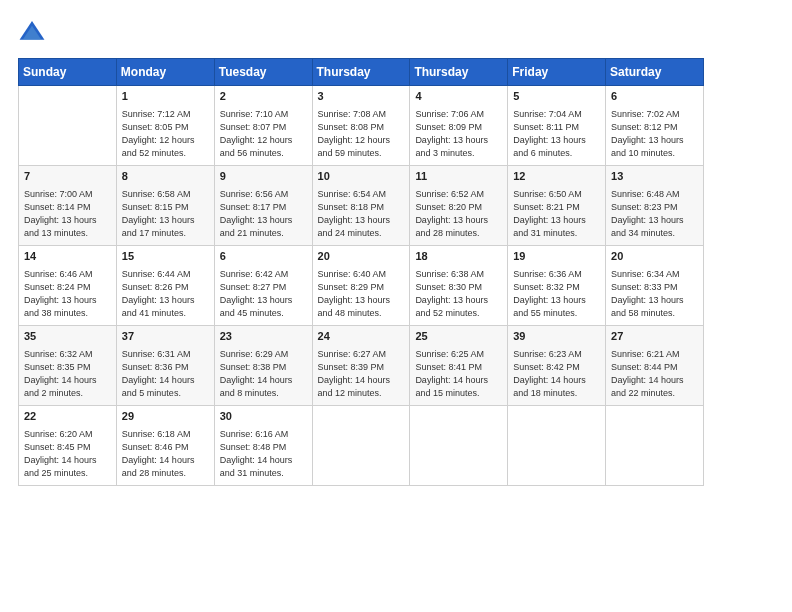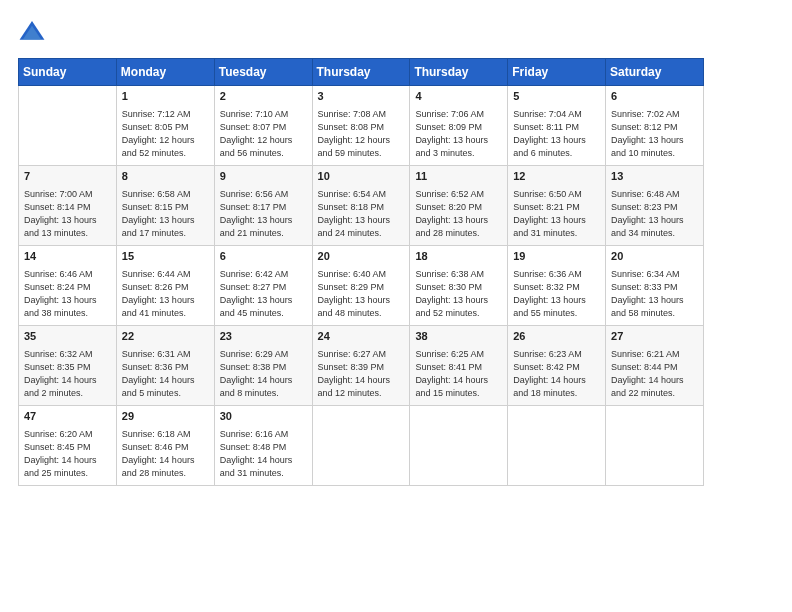--- a/index.html
+++ b/index.html
@@ -218,47 +218,47 @@
             <span class="day-number">20</span>
             <div class="day-info">Sunrise: 6:34 AM<br>Sunset: 8:33 PM<br>Daylight: 13 hours and 58 minutes.</div>
           </td>
         </tr>
         <tr>
           <td>
             <span class="day-number">35</span>
             <div class="day-info">Sunrise: 6:32 AM<br>Sunset: 8:35 PM<br>Daylight: 14 hours and 2 minutes.</div>
           </td>
           <td>
-            <span class="day-number">22</span>
+            <span class="day-number">37</span>
             <div class="day-info">Sunrise: 6:31 AM<br>Sunset: 8:36 PM<br>Daylight: 14 hours and 5 minutes.</div>
           </td>
           <td>
             <span class="day-number">23</span>
             <div class="day-info">Sunrise: 6:29 AM<br>Sunset: 8:38 PM<br>Daylight: 14 hours and 8 minutes.</div>
           </td>
           <td>
             <span class="day-number">24</span>
             <div class="day-info">Sunrise: 6:27 AM<br>Sunset: 8:39 PM<br>Daylight: 14 hours and 12 minutes.</div>
           </td>
           <td>
-            <span class="day-number">38</span>
+            <span class="day-number">25</span>
             <div class="day-info">Sunrise: 6:25 AM<br>Sunset: 8:41 PM<br>Daylight: 14 hours and 15 minutes.</div>
           </td>
           <td>
-            <span class="day-number">26</span>
+            <span class="day-number">39</span>
             <div class="day-info">Sunrise: 6:23 AM<br>Sunset: 8:42 PM<br>Daylight: 14 hours and 18 minutes.</div>
           </td>
           <td>
             <span class="day-number">27</span>
             <div class="day-info">Sunrise: 6:21 AM<br>Sunset: 8:44 PM<br>Daylight: 14 hours and 22 minutes.</div>
           </td>
         </tr>
         <tr>
           <td>
-            <span class="day-number">47</span>
+            <span class="day-number">22</span>
             <div class="day-info">Sunrise: 6:20 AM<br>Sunset: 8:45 PM<br>Daylight: 14 hours and 25 minutes.</div>
           </td>
           <td>
             <span class="day-number">29</span>
             <div class="day-info">Sunrise: 6:18 AM<br>Sunset: 8:46 PM<br>Daylight: 14 hours and 28 minutes.</div>
           </td>
           <td>
             <span class="day-number">30</span>
             <div class="day-info">Sunrise: 6:16 AM<br>Sunset: 8:48 PM<br>Daylight: 14 hours and 31 minutes.</div>
           </td>

